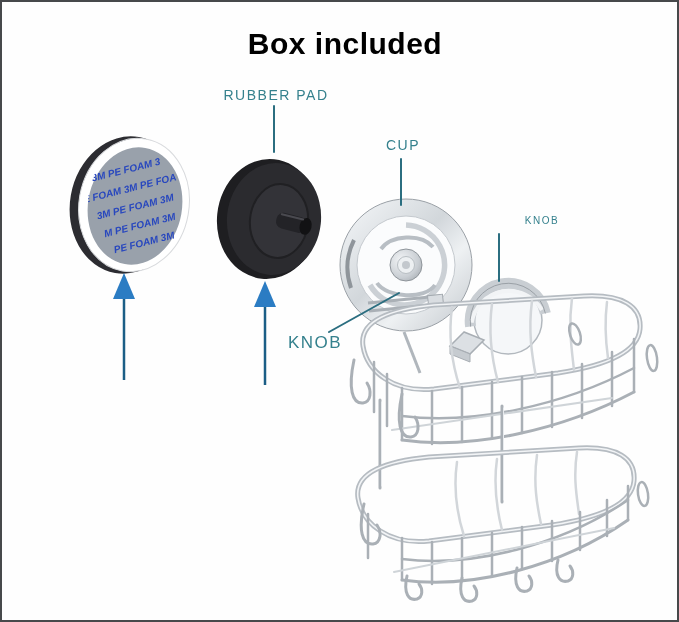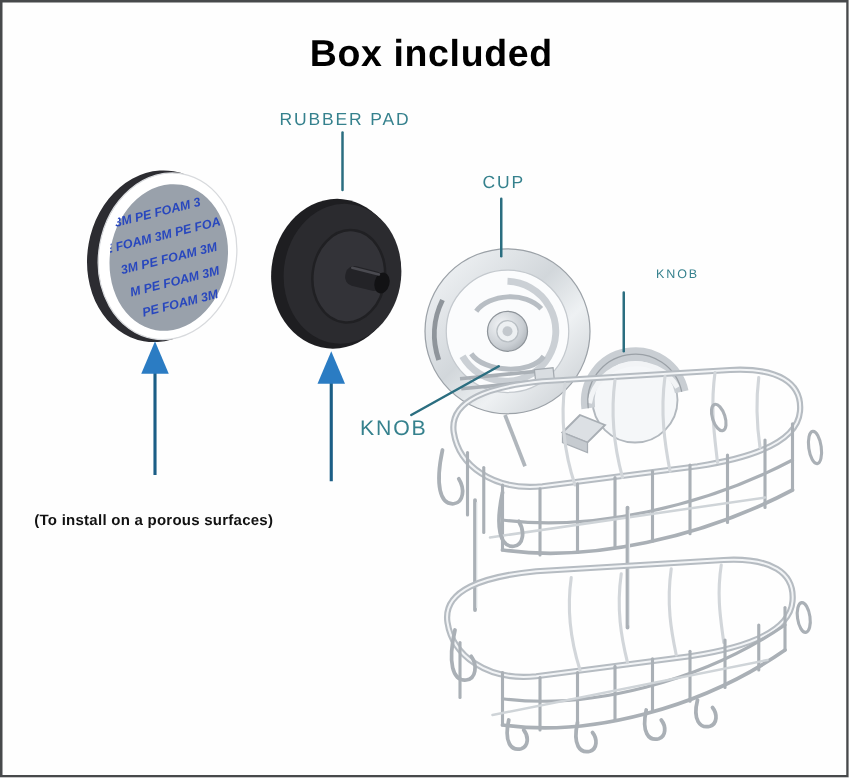--- a/index.html
+++ b/index.html
@@ -215,14 +215,13 @@
       <polygon points="263,279 252,305 274,305" fill="#2b7cc3"></polygon>
     </g>
   </svg>
 
   <h1 class="title">Box included</h1>
 
   <div class="callout co-rubber">RUBBER PAD</div>
   <div class="callout co-cup">CUP</div>
   <div class="callout co-knob">KNOB</div>
   <div class="callout co-slot">KNOB</div>
-  <div class="co-note">(To install on a porous surfaces)</div>
 </div>
 
 </body></html>

